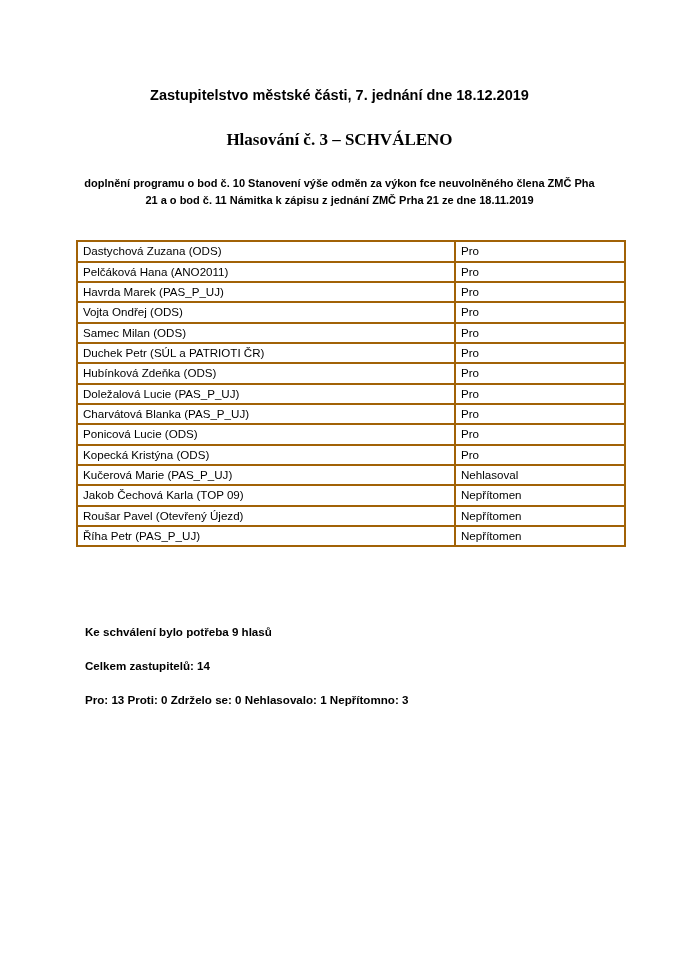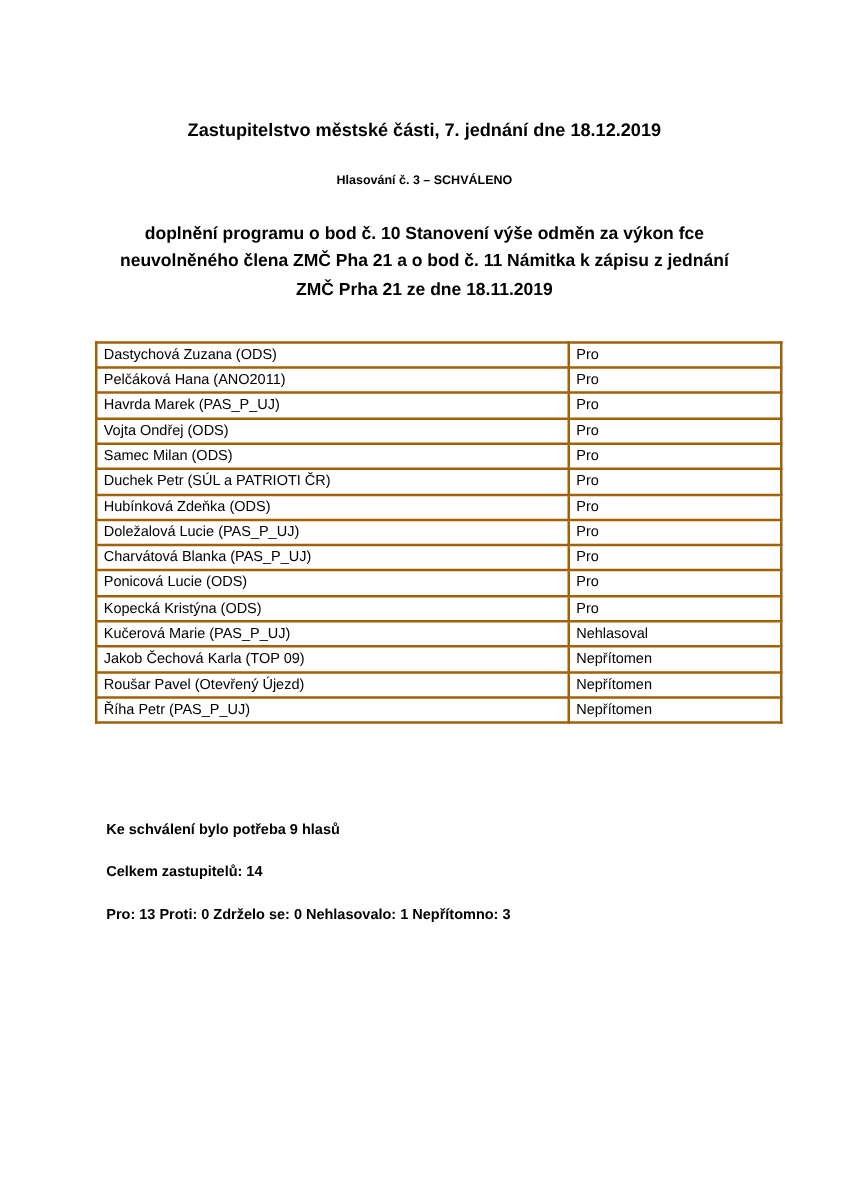--- a/index.html
+++ b/index.html
@@ -12,40 +12,41 @@
     background: #ffffff;
     font-family: "Liberation Sans", sans-serif;
     color: #000000;
     overflow: hidden;
   }
   .page {
     position: relative;
     width: 679px;
     height: 960px;
     box-sizing: border-box;
-    padding: 17px 76px;
+    padding: 7px 76px;
   }
   .title-block {
     padding-top: 78px;
     text-align: center;
   }
   .doc-title {
     font-size: 14.5px;
     font-weight: bold;
     line-height: 1.45;
     margin: 0;
   }
   .doc-subtitle {
-    font-size: 10px;
+    font-size: 17px;
     font-weight: bold;
     line-height: 1.45;
     margin: 22px 0 0 0;
+    font-family: Liberation Serif, serif;
   }
   .doc-desc {
-    font-size: 14px;
+    font-size: 11px;
     font-weight: bold;
     line-height: 1.62;
     margin: 22px 0 0 0;
     padding: 0 3px;
     text-align: center;
   }
   .vote-table-wrap {
     margin-top: 30px;
   }
   table.vote-table {

